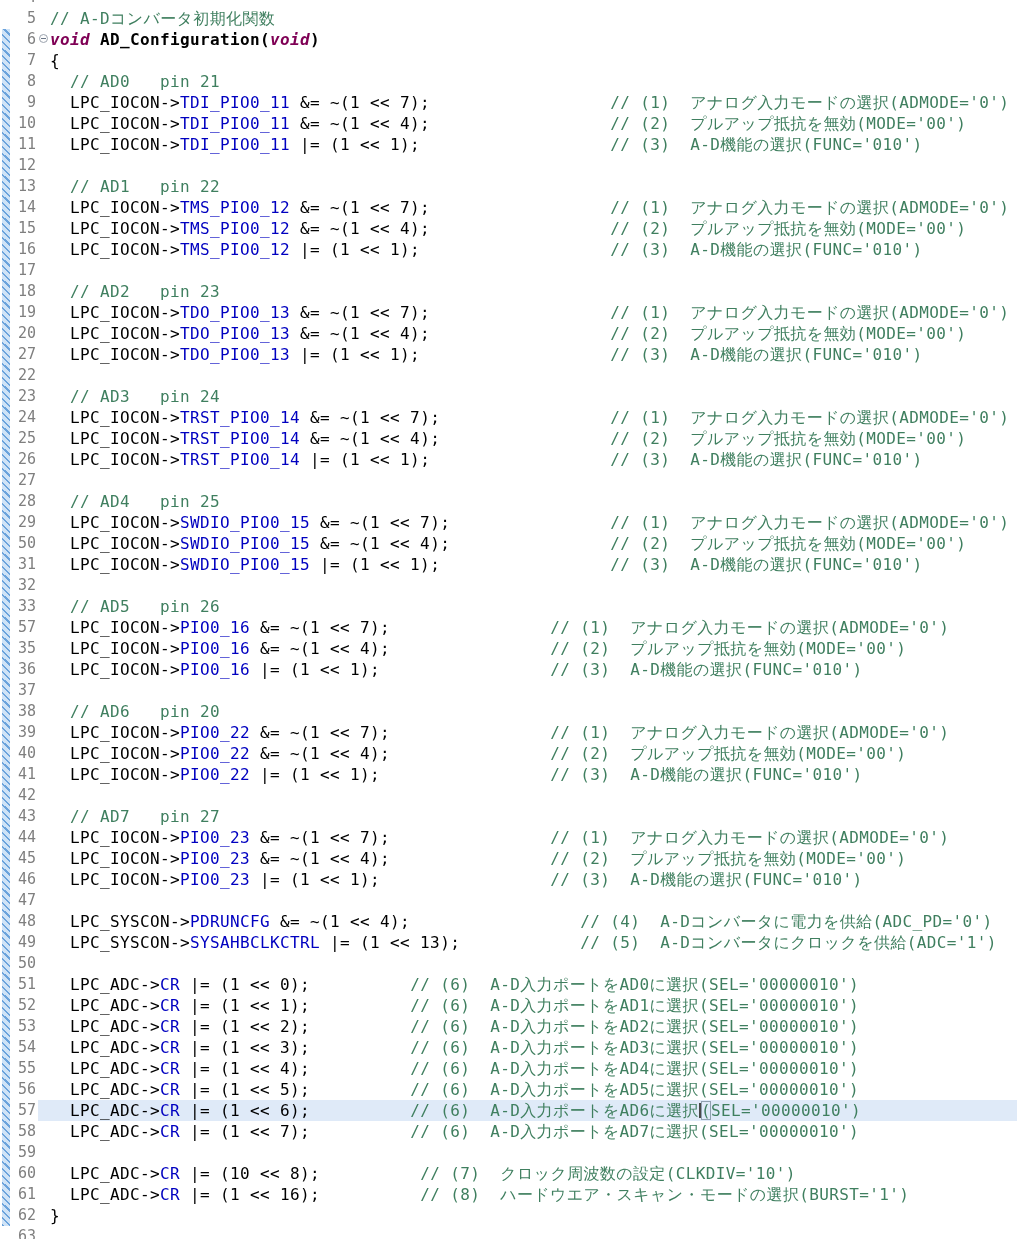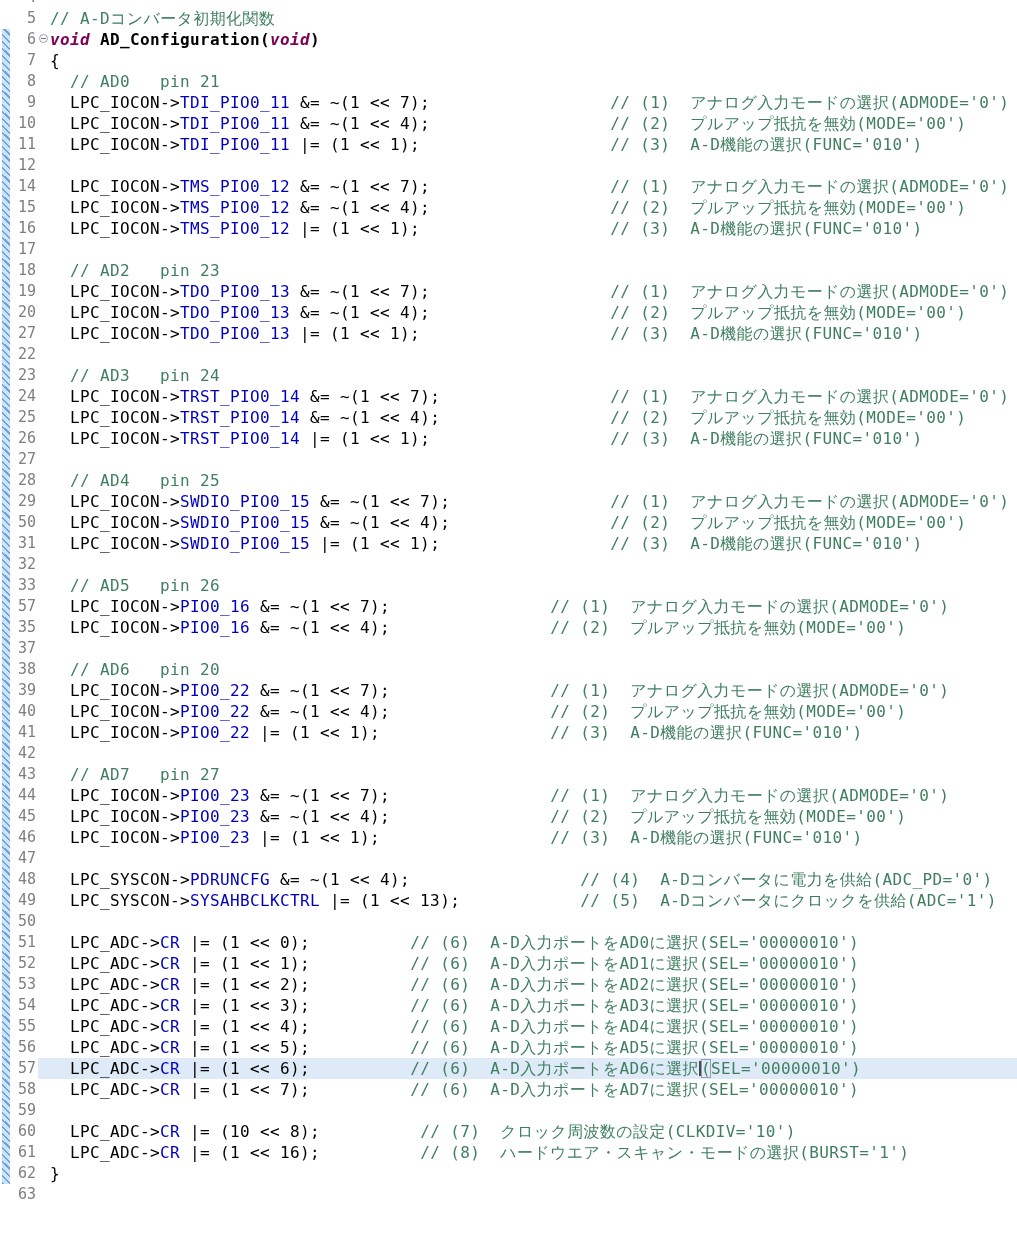--- a/index.html
+++ b/index.html
@@ -87,20 +87,26 @@
         <pre class="code"><span class="pl">  LPC_IOCON-&gt;</span><span class="fd">TDI_PIO0_11</span><span class="pl"> |= (1 &lt;&lt; 1);                   </span><span class="cm">// (3)  A-D機能の選択(FUNC='010')</span></pre>
       </div>
       <div class="row">
         <div class="ann bar"></div>
         <div class="num">12</div>
         <div class="fold"></div>
         <pre class="code"></pre>
       </div>
       <div class="row">
         <div class="ann bar"></div>
+        <div class="num">13</div>
+        <div class="fold"></div>
+        <pre class="code"><span class="pl">  </span><span class="cm">// AD1   pin 22</span></pre>
+      </div>
+      <div class="row">
+        <div class="ann bar"></div>
         <div class="num">14</div>
         <div class="fold"></div>
         <pre class="code"><span class="pl">  LPC_IOCON-&gt;</span><span class="fd">TMS_PIO0_12</span><span class="pl"> &amp;= ~(1 &lt;&lt; 7);                  </span><span class="cm">// (1)  アナログ入力モードの選択(ADMODE='0')</span></pre>
       </div>
       <div class="row">
         <div class="ann bar"></div>
         <div class="num">15</div>
         <div class="fold"></div>
         <pre class="code"><span class="pl">  LPC_IOCON-&gt;</span><span class="fd">TMS_PIO0_12</span><span class="pl"> &amp;= ~(1 &lt;&lt; 4);                  </span><span class="cm">// (2)  プルアップ抵抗を無効(MODE='00')</span></pre>
       </div>
@@ -216,20 +222,26 @@
         <div class="ann bar"></div>
         <div class="num">57</div>
         <div class="fold"></div>
         <pre class="code"><span class="pl">  LPC_IOCON-&gt;</span><span class="fd">PIO0_16</span><span class="pl"> &amp;= ~(1 &lt;&lt; 7);                </span><span class="cm">// (1)  アナログ入力モードの選択(ADMODE='0')</span></pre>
       </div>
       <div class="row">
         <div class="ann bar"></div>
         <div class="num">35</div>
         <div class="fold"></div>
         <pre class="code"><span class="pl">  LPC_IOCON-&gt;</span><span class="fd">PIO0_16</span><span class="pl"> &amp;= ~(1 &lt;&lt; 4);                </span><span class="cm">// (2)  プルアップ抵抗を無効(MODE='00')</span></pre>
+      </div>
+      <div class="row">
+        <div class="ann bar"></div>
+        <div class="num">36</div>
+        <div class="fold"></div>
+        <pre class="code"><span class="pl">  LPC_IOCON-&gt;</span><span class="fd">PIO0_16</span><span class="pl"> |= (1 &lt;&lt; 1);                 </span><span class="cm">// (3)  A-D機能の選択(FUNC='010')</span></pre>
       </div>
       <div class="row">
         <div class="ann bar"></div>
         <div class="num">37</div>
         <div class="fold"></div>
         <pre class="code"></pre>
       </div>
       <div class="row">
         <div class="ann bar"></div>
         <div class="num">38</div>

